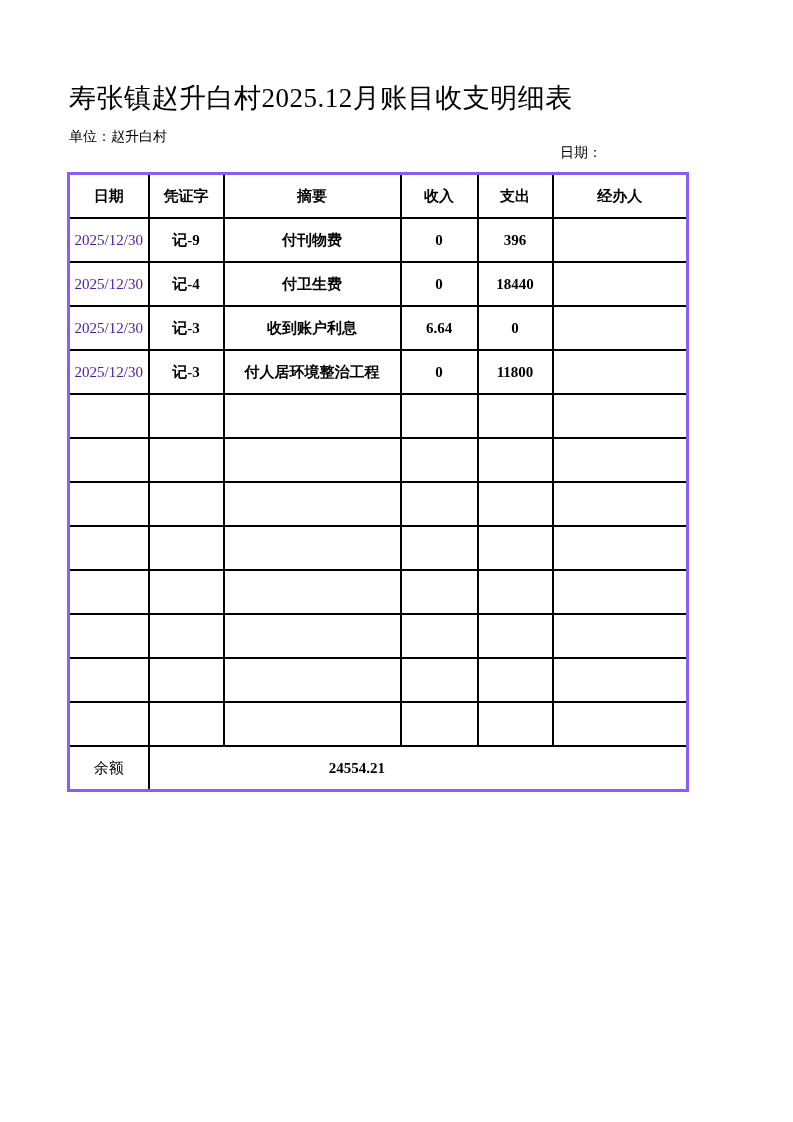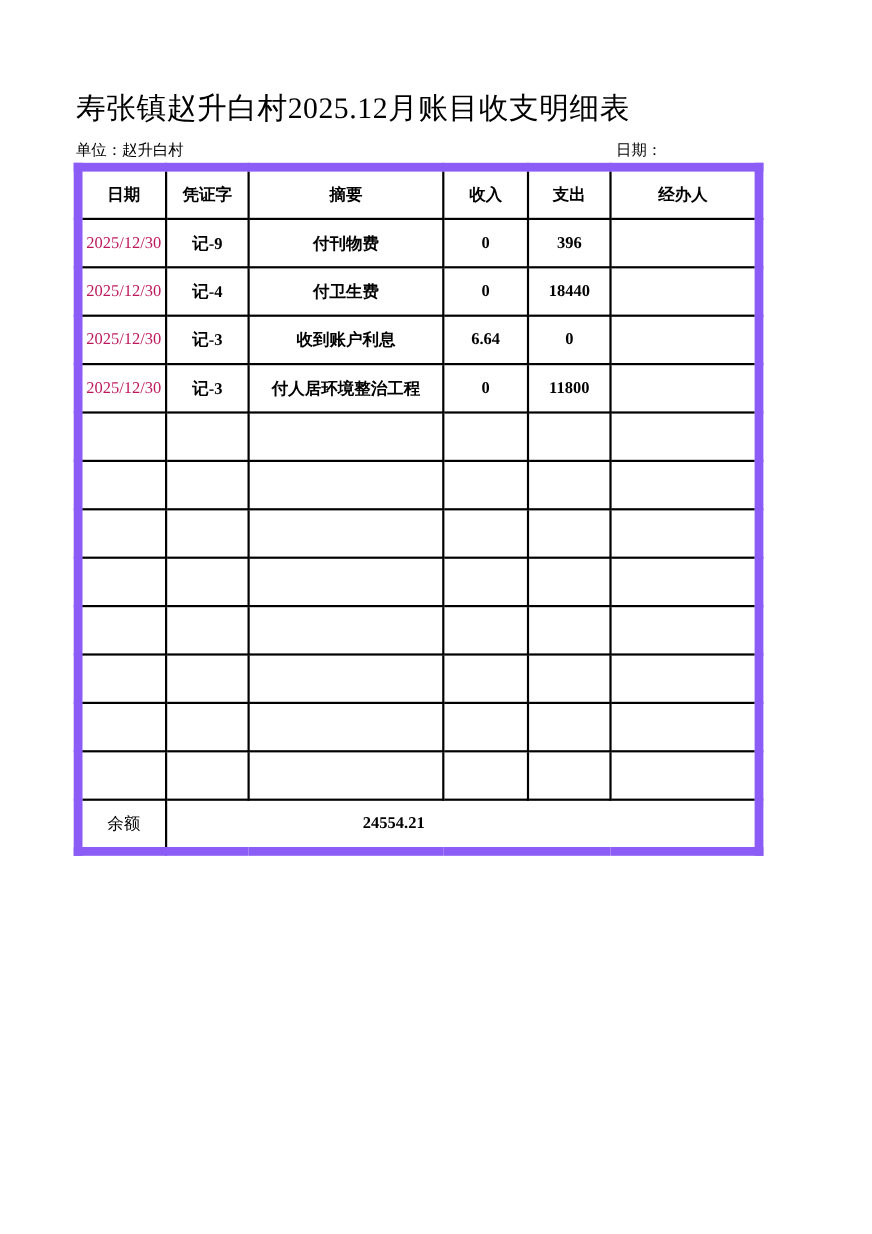--- a/index.html
+++ b/index.html
@@ -29,47 +29,47 @@
   }
   .meta {
     position: absolute;
     left: 69px;
     top: 128px;
     width: 617px;
     height: 20px;
     font-size: 14px;
   }
   .meta .unit { position: absolute; left: 0; top: 0; white-space: nowrap; }
-  .meta .date { position: absolute; left: 491px; top: 0; white-space: nowrap; }
+  .meta .date { position: absolute; left: 491px; top: 16px; white-space: nowrap; }
 
   table.ledger {
     position: absolute;
     left: 67px;
-    top: 148px;
+    top: 172px;
     width: 619px;
     border-collapse: collapse;
     table-layout: fixed;
-    border: 8px solid #8b5cf6;
+    border: 3px solid #8b5cf6;
   }
   .ledger th, .ledger td {
     border: 2px solid #000;
     text-align: center;
     vertical-align: middle;
     padding: 0;
     height: 42px;
     font-size: 15px;
     overflow: hidden;
     white-space: nowrap;
   }
   .ledger thead th {
     font-weight: bold;
   }
   .c-date {
     font-weight: 400;
-    color: #be185d;
+    color: #4c1d95;
     letter-spacing: 0px;
   }
   .c-voucher, .c-summary, .c-amount {
     font-weight: bold;
   }
   .balance-row .balance-label {
     font-weight: 400;
   }
   .balance-row .balance-value {
     font-weight: bold;

